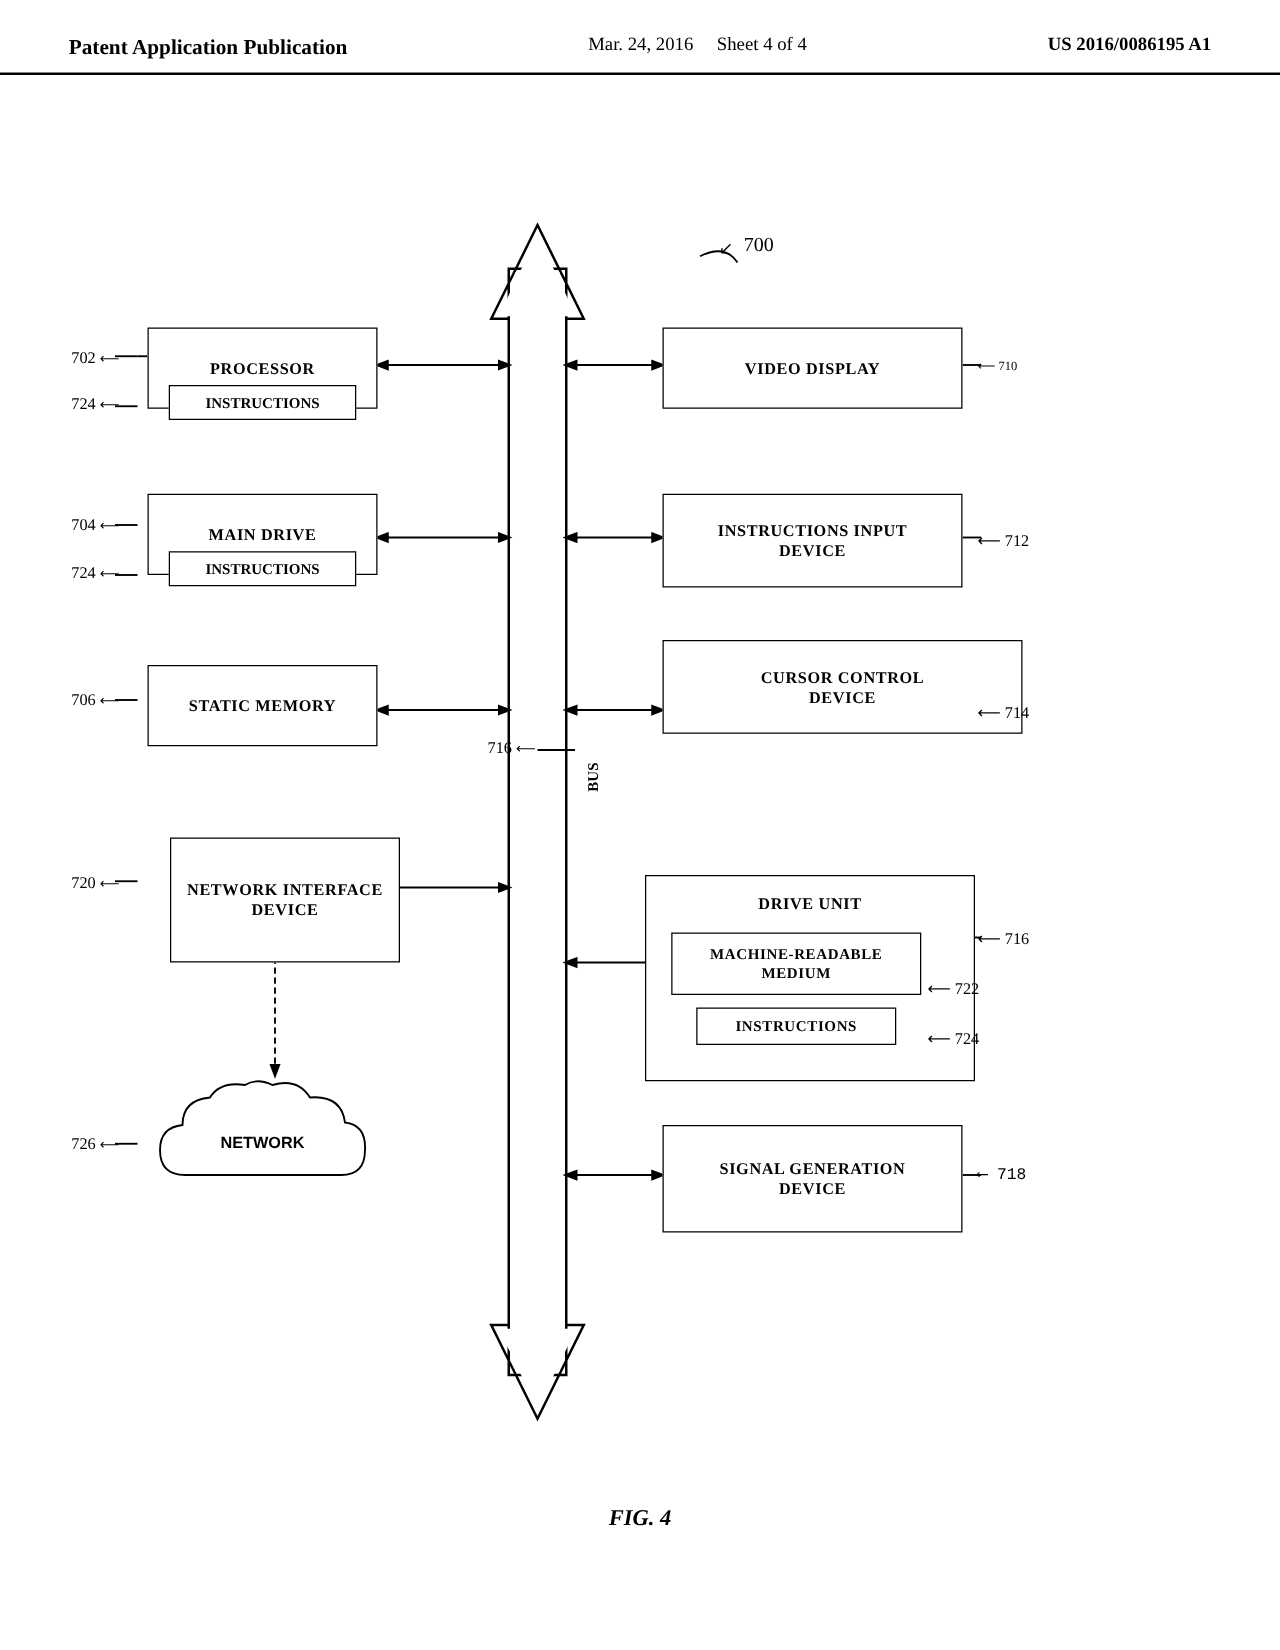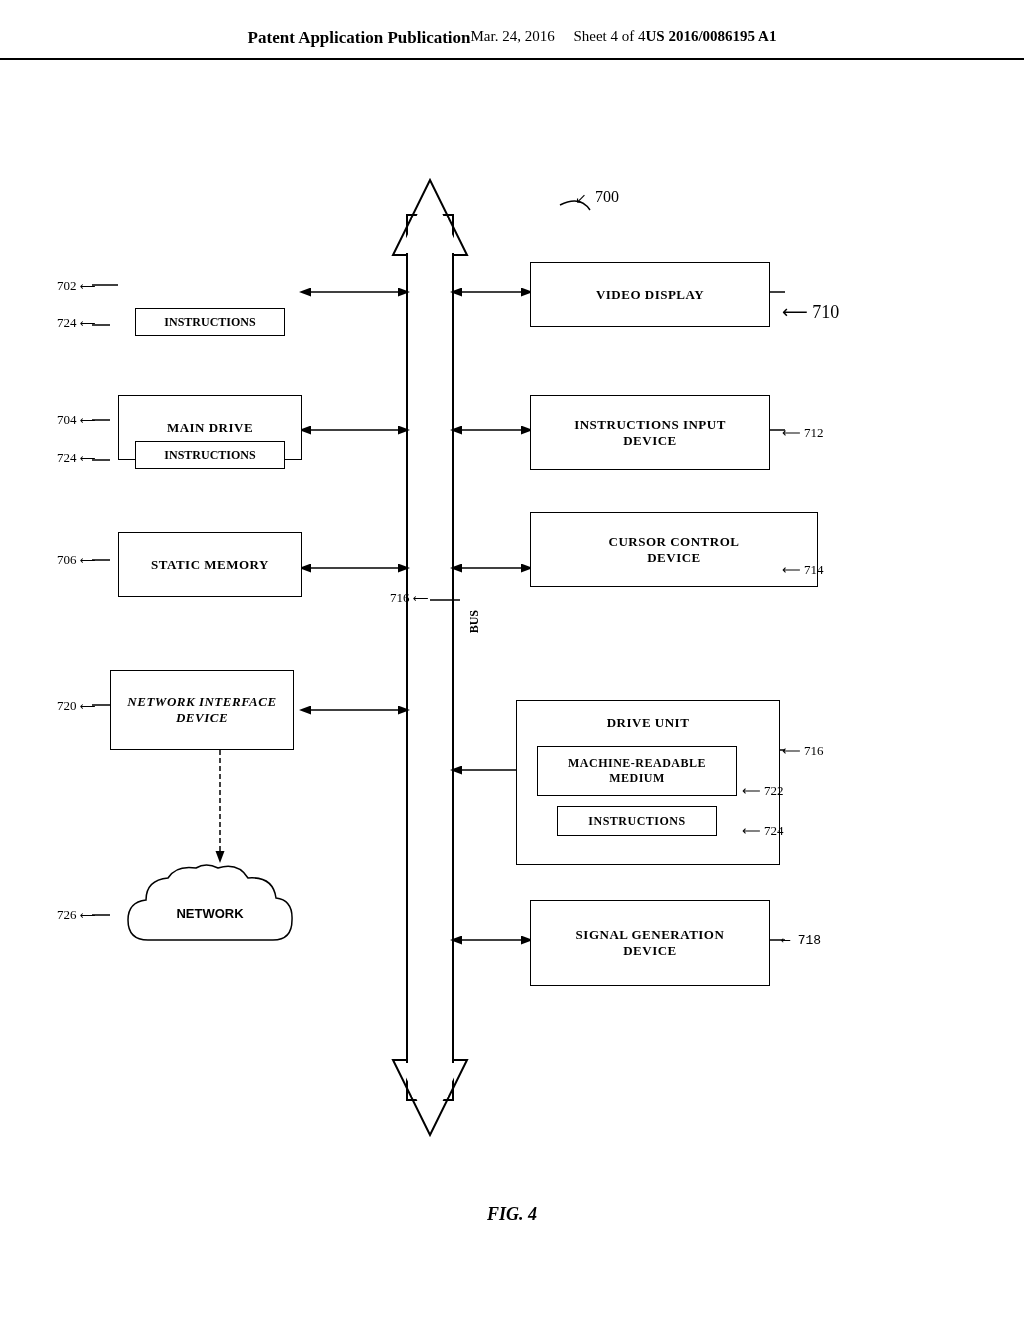--- a/index.html
+++ b/index.html
@@ -8,21 +8,21 @@
       font-family: 'Times New Roman', Times, serif;
       width: 1024px;
       min-height: 1320px;
       position: relative;
       overflow-x: hidden;
     }
 
     
     .header {
       display: flex;
-      justify-content: center;
+      justify-content: space-between;
       align-items: flex-start;
       padding: 28px 55px 10px 55px;
       border-bottom: 2px solid #000;
     }
     .header-left {
       font-size: 17px;
       font-weight: bold;
     }
     .header-center {
       font-size: 15px;
@@ -187,38 +187,41 @@
 
     <line x1="430" y1="530" x2="460" y2="530" stroke="#000" stroke-width="1.5"></line>
 
   </svg>
 
   <div style="position:absolute; top:118px; left:595px; font-size:16px;">
     <span>700</span>
   </div>
   <div style="position:absolute; top:120px; left:575px; font-size:14px;">↙</div>
 
+  <div class="box" style="left:118px; top:192px; width:184px; height:65px;">
+    <span>PROCESSOR</span>
+  </div>
 
   <div class="box-inner" style="left:135px; top:238px; width:150px; height:28px;">
     <span>INSTRUCTIONS</span>
   </div>
 
   <div class="box" style="left:118px; top:325px; width:184px; height:65px;">
     <span>MAIN DRIVE</span>
   </div>
 
   <div class="box-inner" style="left:135px; top:371px; width:150px; height:28px;">
     <span>INSTRUCTIONS</span>
   </div>
 
   <div class="box" style="left:118px; top:462px; width:184px; height:65px;">
     <span>STATIC MEMORY</span>
   </div>
 
-  <div class="box" style="left:110px; top:600px; width:184px; height:80px;font-style:italic;">
+  <div class="box" style="left:136px; top:600px; width:184px; height:100px;">
     <span style="white-space:pre-line;">NETWORK INTERFACE
 DEVICE</span>
   </div>
 
   <div style="position:absolute; left:118px; top:790px; width:184px; height:110px;">
     <svg width="184" height="110" xmlns="http://www.w3.org/2000/svg">
 
       <path d="M 30,80 Q 10,80 10,60 Q 10,42 28,40 Q 28,20 50,18 Q 58,5 78,8 Q 88,2 100,8 Q 120,2 130,18 Q 155,16 158,38 Q 175,40 174,60 Q 174,80 155,80 Z" fill="#fff" stroke="#000" stroke-width="1.5"></path>
       <text x="92" y="58" text-anchor="middle" font-size="13" font-weight="bold" font-family="Arial, sans-serif">NETWORK</text>
     </svg>
@@ -281,21 +284,21 @@
   </div>
 
   <div style="position:absolute; top:628px; left:57px; font-size:13px;">
     <span>720</span> <span style="font-size:11px;">⟵</span>
   </div>
 
   <div style="position:absolute; top:837px; left:57px; font-size:13px;">
     <span>726</span> <span style="font-size:11px;">⟵</span>
   </div>
 
-  <div style="position:absolute; top:231px; left:782px; font-size:18px;font-family:Liberation Serif, serif;">
+  <div style="position:absolute; top:217px; left:782px; font-size:10px;font-family:Liberation Serif, serif;">
     ⟵ <span>710</span>
   </div>
 
   <div style="position:absolute; top:355px; left:782px; font-size:13px;">
     ⟵ <span>712</span>
   </div>
 
   <div style="position:absolute; top:492px; left:782px; font-size:13px;">
     ⟵ <span>714</span>
   </div>

